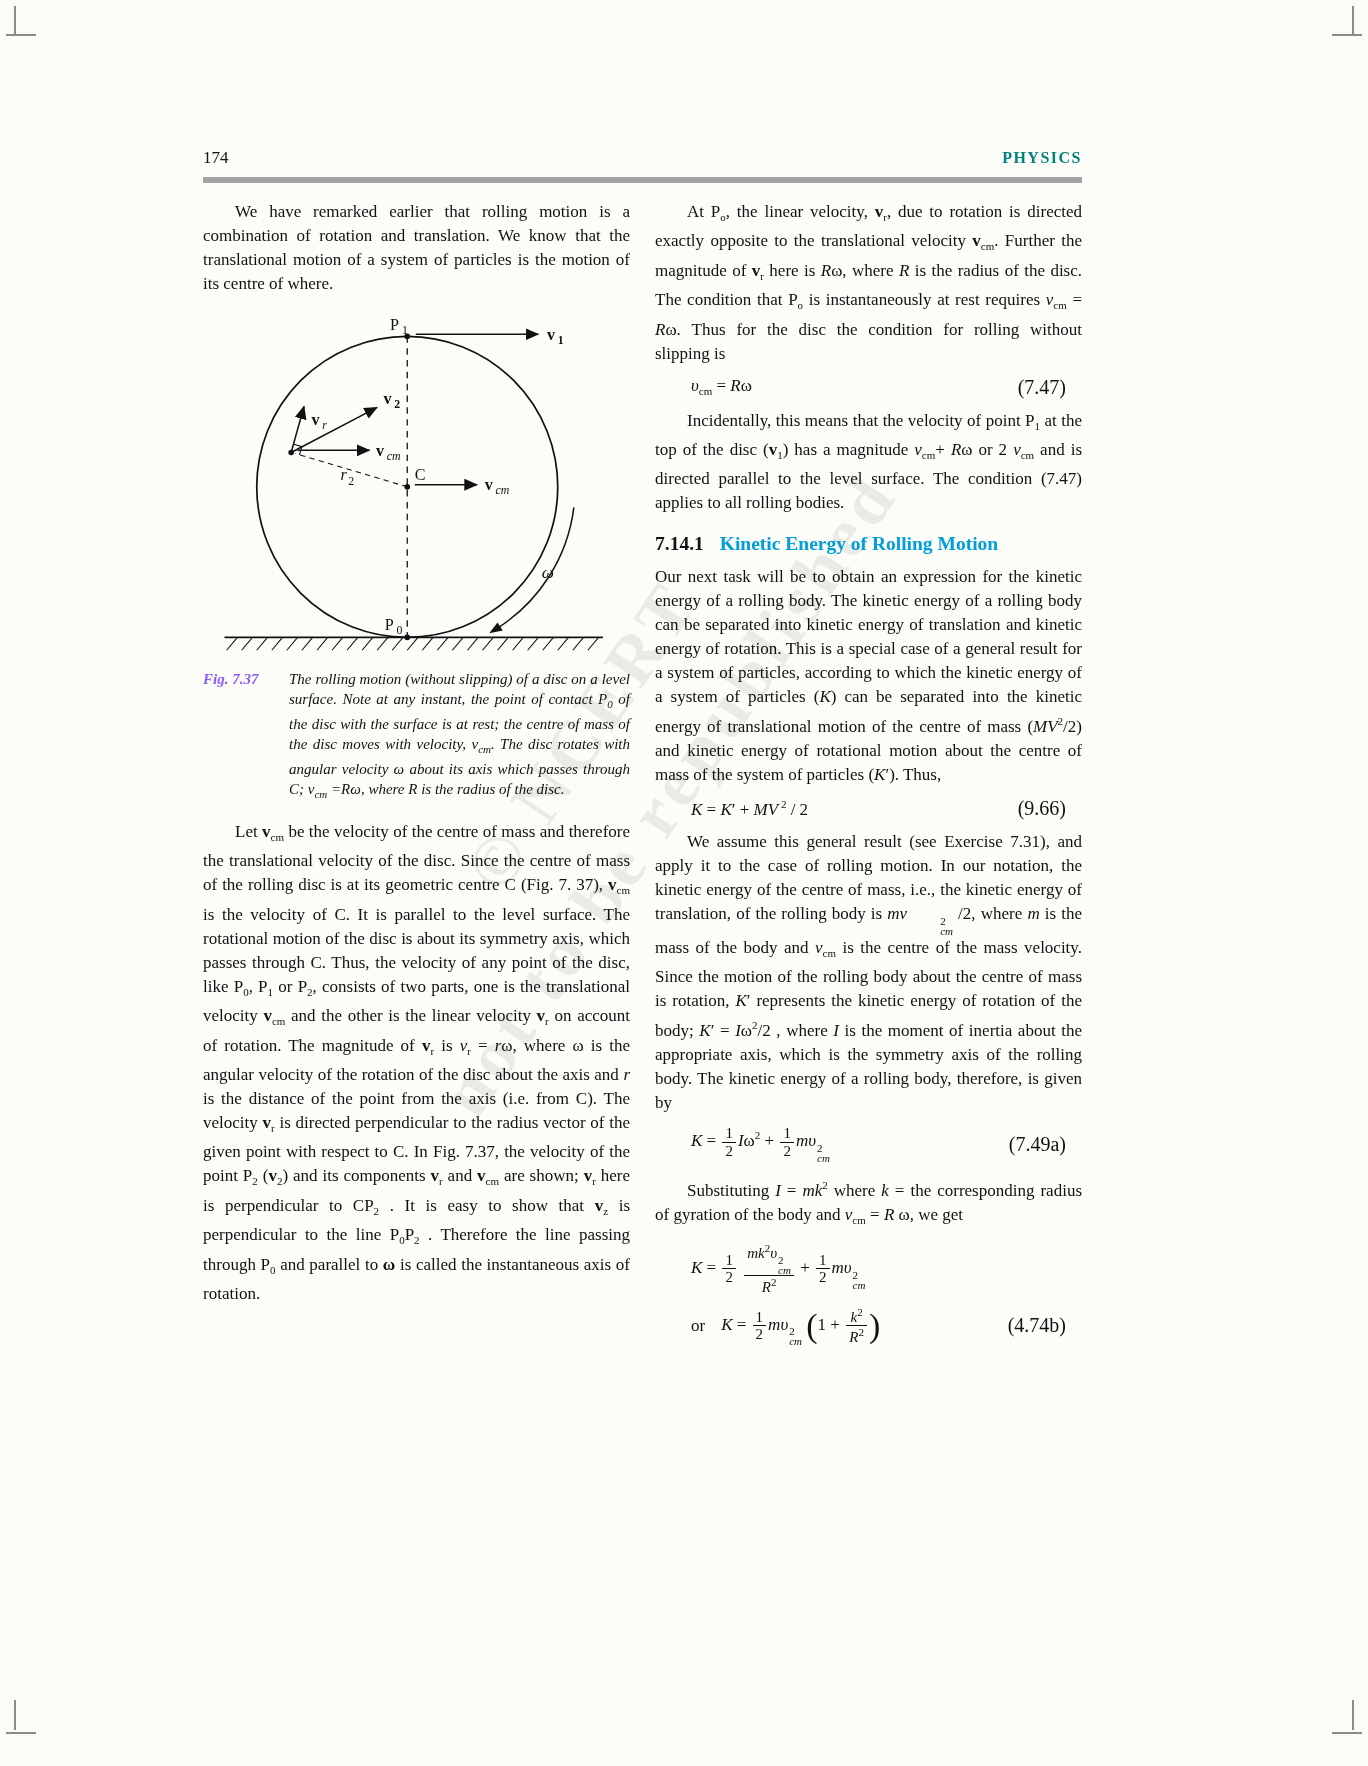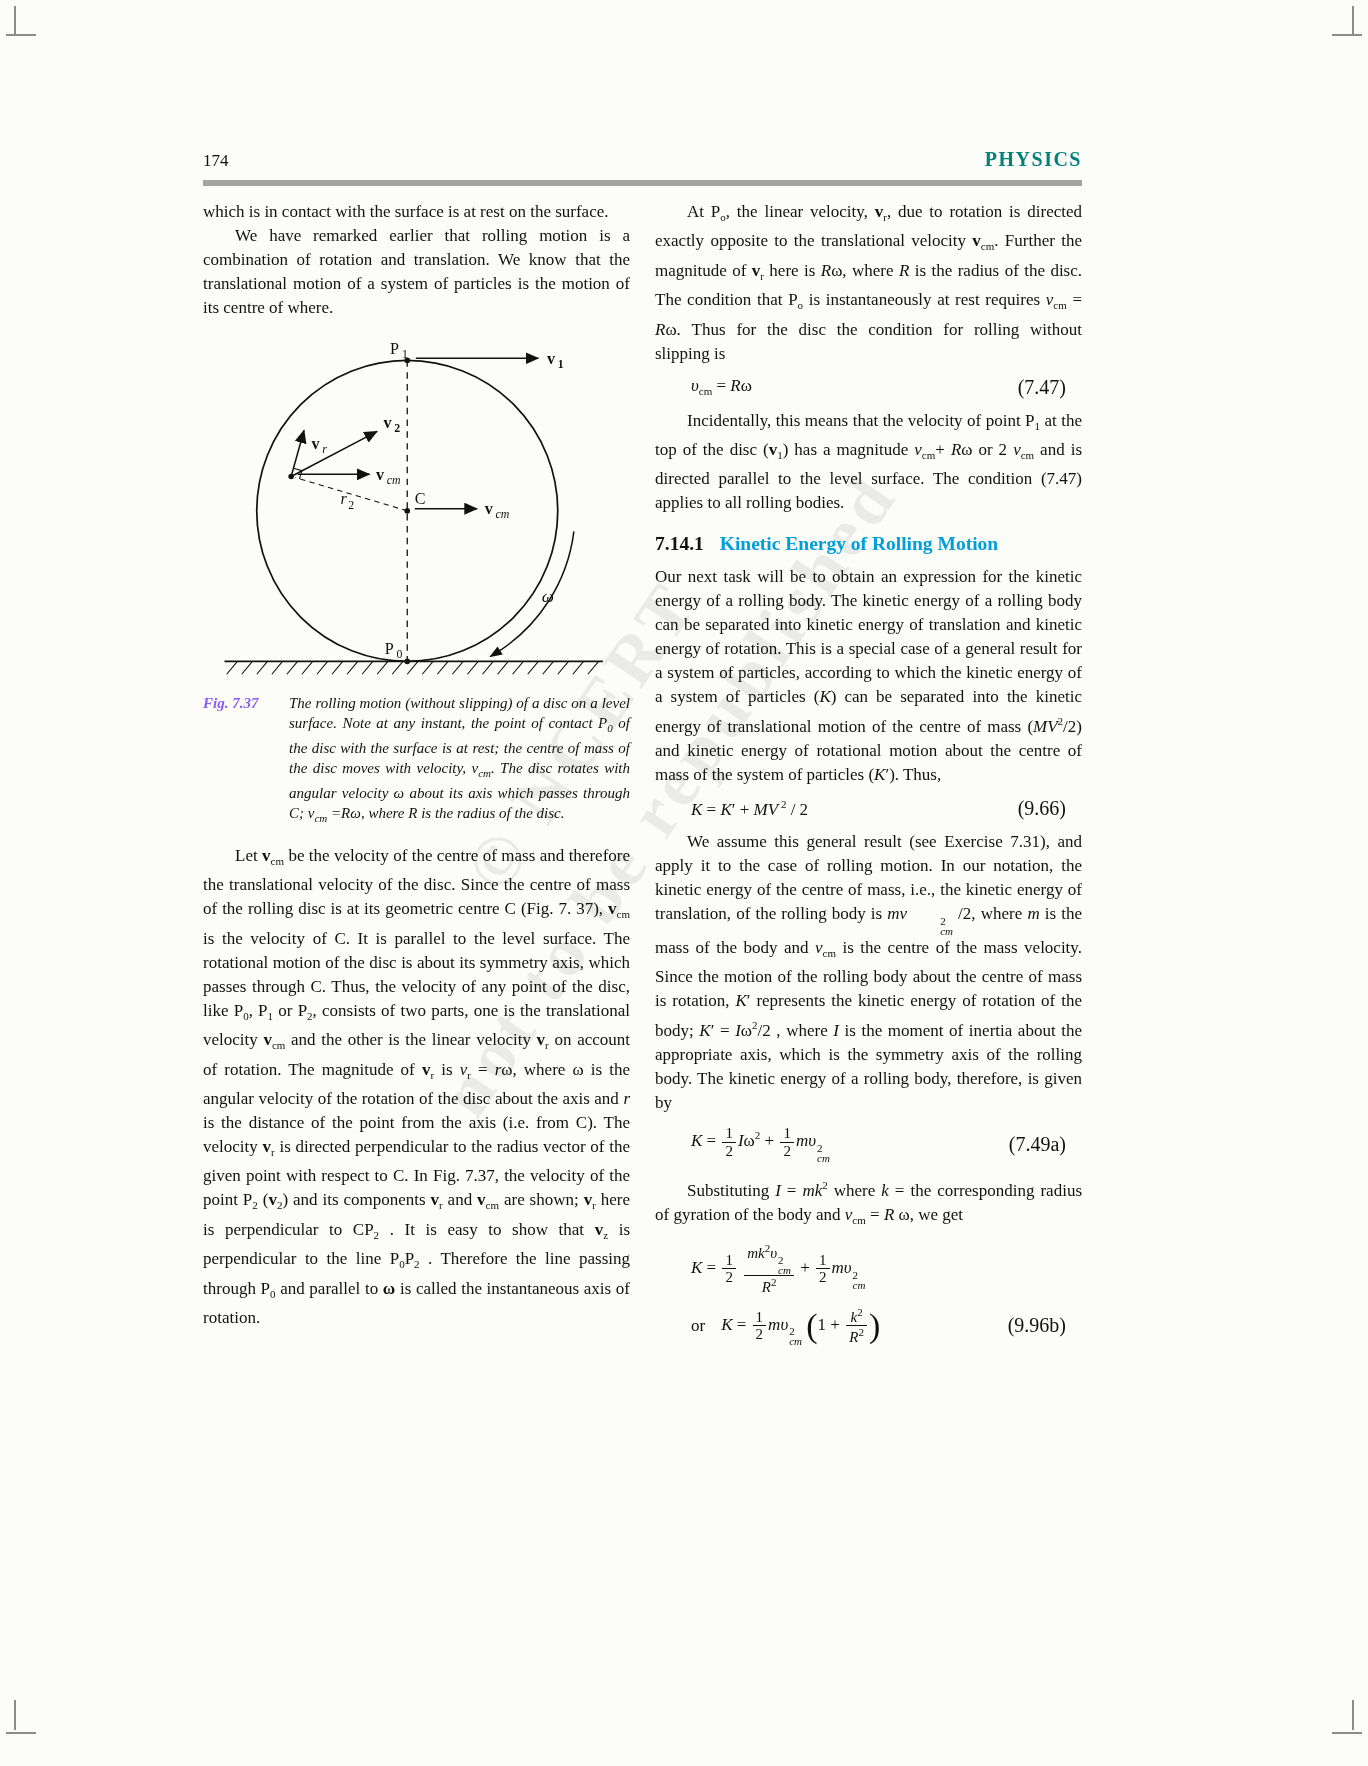--- a/index.html
+++ b/index.html
@@ -6,21 +6,21 @@
   .page{position:relative;width:1368px;height:1766px;background:#fcfcf9;overflow:hidden;
         font-family:"Liberation Serif","DejaVu Serif",serif;color:#111;}
   
   .cm{position:absolute;background:#8b8b8b;}
   .cm-v{width:2px;height:30px;}
   .cm-h{width:30px;height:2px;}
   
   .header{position:absolute;left:203px;top:148px;width:879px;display:flex;justify-content:space-between;
           align-items:baseline;border-bottom:6px solid #a3a3a3;padding-bottom:9px;}
   .pageno{font-size:17px;}
-  .subject{font-size:20px;font-weight:bold;letter-spacing:1.5px;color:#00827b;}
+  .subject{font-size:16px;font-weight:bold;letter-spacing:1.5px;color:#00827b;}
   
   .columns{position:absolute;left:203px;top:200px;width:879px;display:flex;gap:25px;}
   .col{width:427px;}
   p.body-p{margin:0;text-align:justify;font-size:17px;line-height:24px;}
   p.ind{text-indent:32px;}
   
   .fig-wrap{margin:8px 0 2px 0;}
   .fig-svg text{font-family:"Liberation Serif","DejaVu Serif",serif;font-size:15px;fill:#111;}
   .fig-svg text.fsub{font-size:11px;}
   .fig-svg text.fbold{font-weight:bold;}
@@ -69,21 +69,20 @@
   </div>
 
   <div class="header">
     <span class="pageno">174</span>
     <span class="subject">PHYSICS</span>
   </div>
 
   <div class="columns">
 
     <div class="col">
-      <p class="body-p">which is in contact with the surface is at rest on the surface.</p>
       <p class="body-p ind">We have remarked earlier that rolling motion is a combination of rotation and translation. We know that the translational motion of a system of particles is the motion of its centre of where.</p>
 
       <div class="fig-wrap">
         <svg class="fig-svg" viewBox="0 0 400 330" width="430" height="355" xmlns="http://www.w3.org/2000/svg">
           <defs>
             <marker id="ah" markerWidth="10" markerHeight="8" refX="8.5" refY="4" orient="auto">
               <path d="M0,0 L9,4 L0,8 z" fill="#111"></path>
             </marker>
           </defs>
 
@@ -192,19 +191,19 @@
               <span><i>cm</i></span>
             </span></span>
       </div>
 
       <div class="eq">
         <span class="eq-prefix">or</span>
         <span class="eq-body"><i>K</i> = <span class="frac"><span class="num">1</span><span class="den">2</span></span><i>mυ</i><span class="ss">
               <span>2</span>
               <span><i>cm</i></span>
             </span> <span class="bp">(</span>1 + <span class="frac"><span class="num"><i>k</i><sup>2</sup></span><span class="den"><i>R</i><sup>2</sup></span></span><span class="bp">)</span></span>
-        <span class="eq-num">(9.96b)</span>
+        <span class="eq-num">(4.74b)</span>
       </div>
     </div>
   </div>
 
 
 </div>
 
 </body></html>

